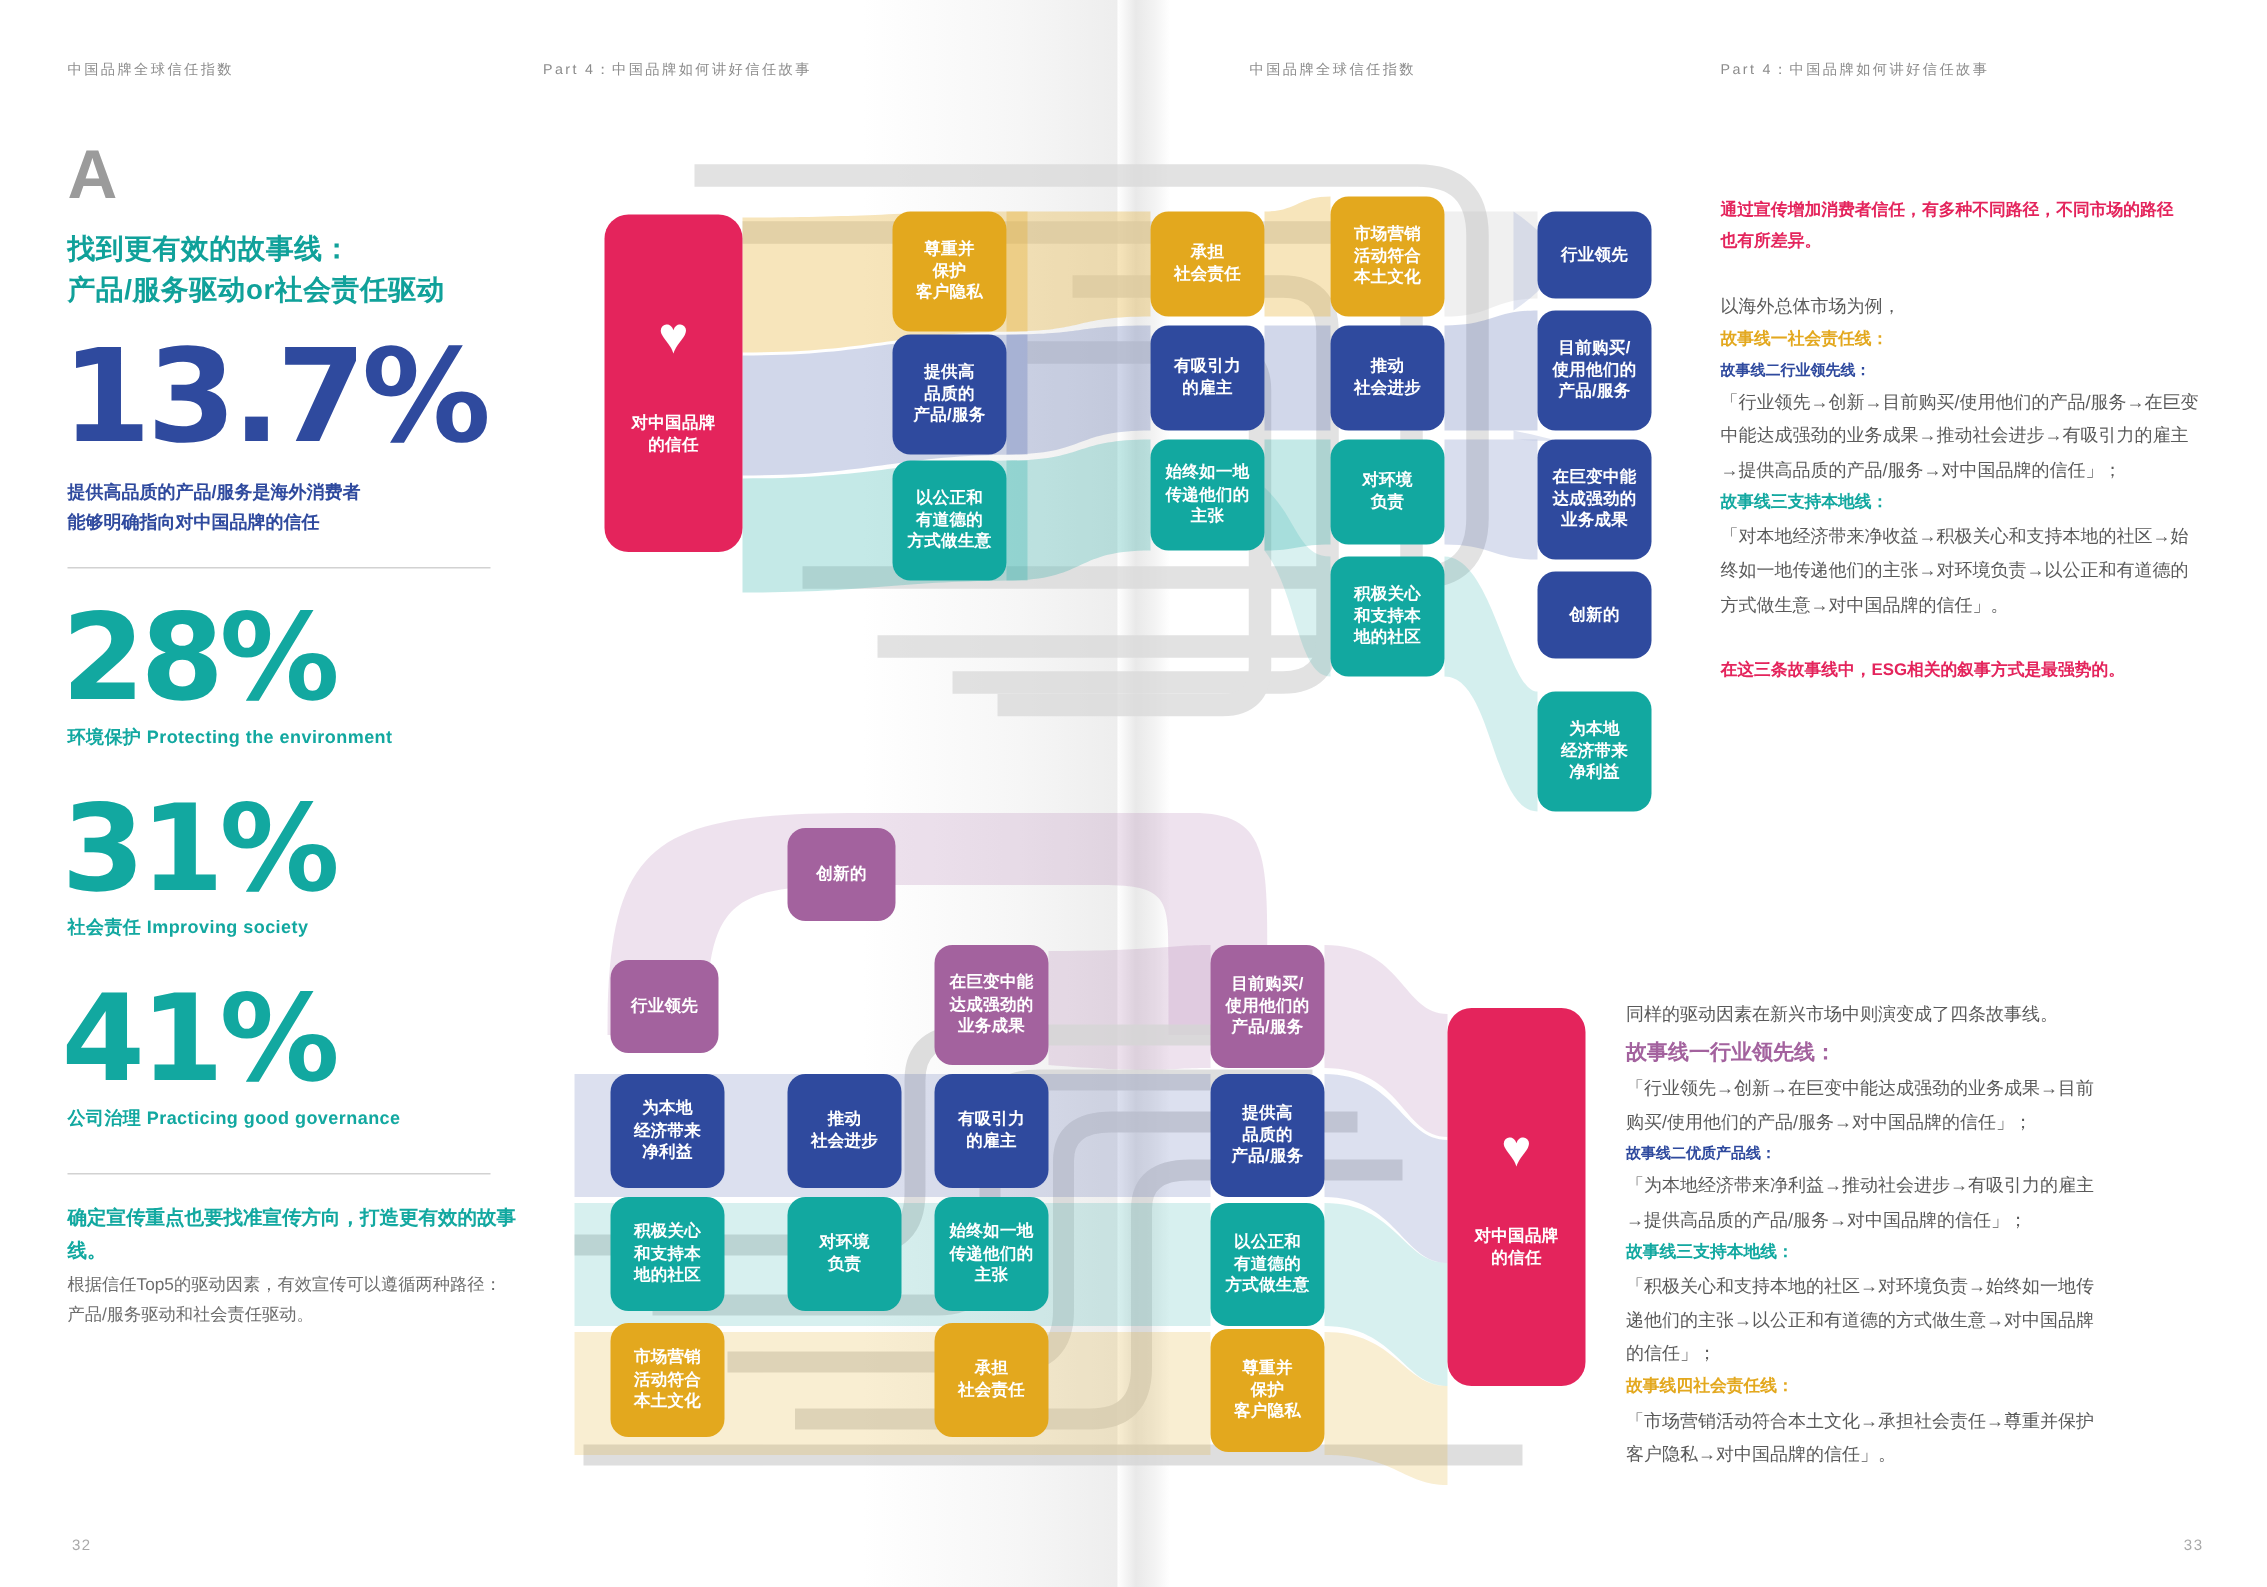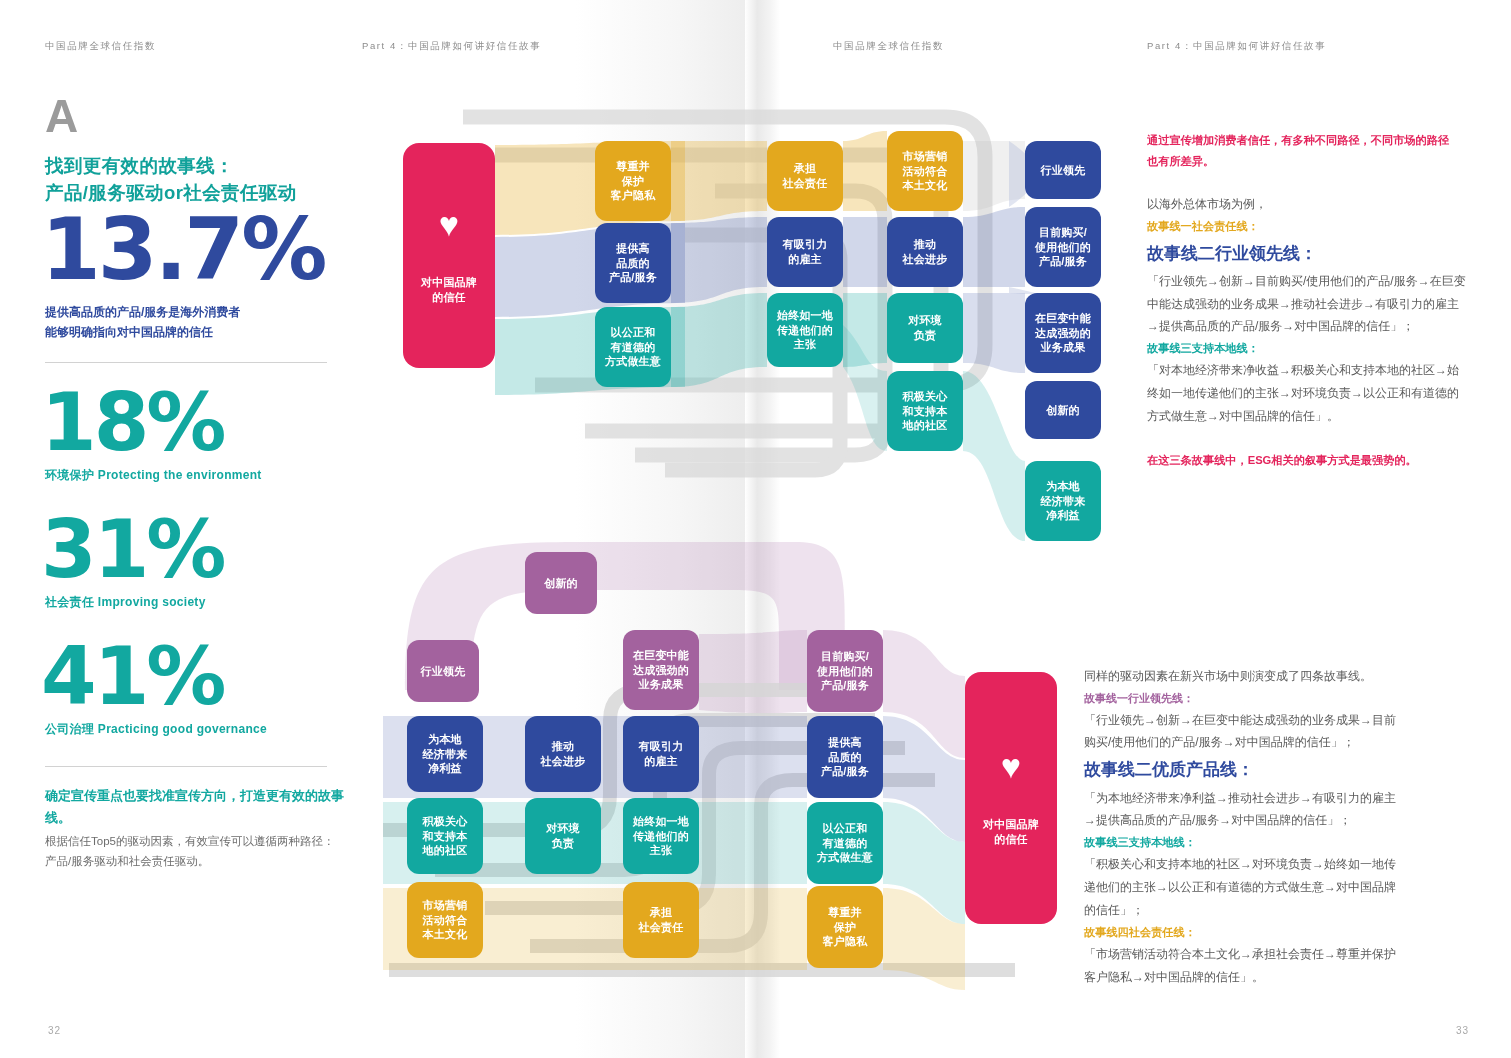--- a/index.html
+++ b/index.html
@@ -35,21 +35,21 @@
   .hdr-4{left:1147px;}
 
   .pagenum{position:absolute;bottom:22px;font-size:10px;color:#a9a9a9;letter-spacing:1px;z-index:6;}
   .pn-left{left:48px;}
   .pn-right{right:42px;}
 
   
   .leftcol{position:absolute;left:45px;top:95px;width:300px;z-index:5;}
   .big-a{font-size:46px;font-weight:bold;color:#9b9b9b;line-height:0.95;margin:0 0 14px 0;
          font-family:"Liberation Sans",sans-serif;}
-  .kicker{color:#10a19a;font-weight:bold;font-size:18.5px;line-height:1.45;letter-spacing:0.4px;margin-bottom:4px;}
+  .kicker{color:#10a19a;font-weight:bold;font-size:18.5px;line-height:1.45;letter-spacing:0.4px;margin-bottom:20px;}
   .kicker .ln{display:block;}
   .huge-blue{
     color:#2f4a9e;font-weight:bold;font-size:86px;line-height:0.92;
     letter-spacing:-3px;margin:4px 0 14px -4px;font-family:"DejaVu Sans",sans-serif;
   }
   .sub-blue{color:#2f4a9e;font-size:12px;line-height:1.6;font-weight:bold;}
   .sub-blue .ln{display:block;}
   .divider{height:1px;background:#d2d2d2;margin:20px 0 22px 0;width:282px;}
 
   .stat{margin-bottom:4px;}
@@ -77,23 +77,23 @@
 
   
   .node.trust{background:#e4245c;border-radius:16px;flex-direction:column;}
   .heart{font-size:34px;line-height:1;margin-bottom:34px;color:#fff;}
 
   
   .rightcol{position:absolute;left:1147px;top:130px;width:320px;z-index:5;}
   .rc-pink{color:#e4245c;font-weight:bold;font-size:11.2px;line-height:1.85;}
   .rc-body{color:#5a5a5a;font-size:12px;line-height:1.9;}
   .rc-h-yellow{color:#e3a81e;font-weight:bold;font-size:11.2px;line-height:1.9;}
-  .rc-h-blue{color:#2f4a9e;font-weight:bold;font-size:17px;line-height:1.9;}
+  .rc-h-blue{color:#2f4a9e;font-weight:bold;font-size:10px;line-height:1.9;}
   .rc-h-teal{color:#12a8a0;font-weight:bold;font-size:11.2px;line-height:1.9;}
-  .rc-h-purple{color:#a3629e;font-weight:bold;font-size:11px;line-height:1.9;}
+  .rc-h-purple{color:#a3629e;font-weight:bold;font-size:14px;line-height:1.9;}
   .rc-gap{height:22px;}
   .rightcol2{position:absolute;left:1084px;top:665px;width:320px;z-index:5;}
 </style>
 </head>
 <body>
 
 <div class="page">
 
   <div class="fold-left"></div>
   <div class="fold"></div>
@@ -114,21 +114,21 @@
     </div>
     <div class="huge-blue">13.7%</div>
     <div class="sub-blue">
       <span class="ln">提供高品质的产品/服务是海外消费者</span>
       <span class="ln">能够明确指向对中国品牌的信任</span>
     </div>
 
     <div class="divider"></div>
 
     <div class="stat">
-      <div class="huge-teal">18%</div>
+      <div class="huge-teal">28%</div>
       <div class="stat-label">环境保护  Protecting the environment</div>
     </div>
     <div class="stat">
       <div class="huge-teal">31%</div>
       <div class="stat-label">社会责任  Improving society</div>
     </div>
     <div class="stat">
       <div class="huge-teal">41%</div>
       <div class="stat-label">公司治理  Practicing good governance</div>
     </div>

